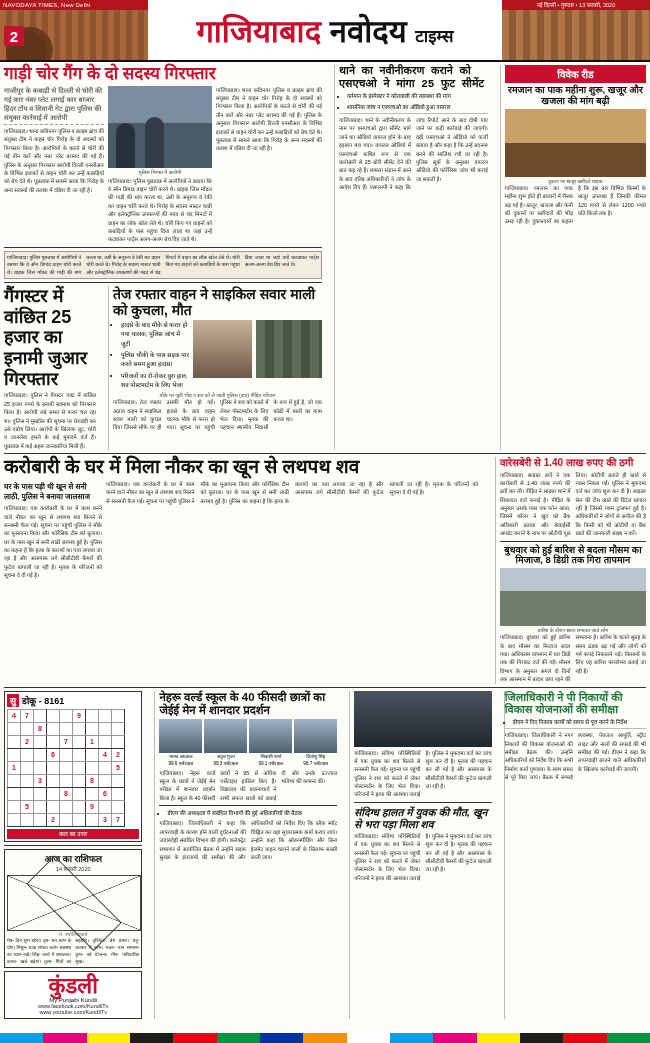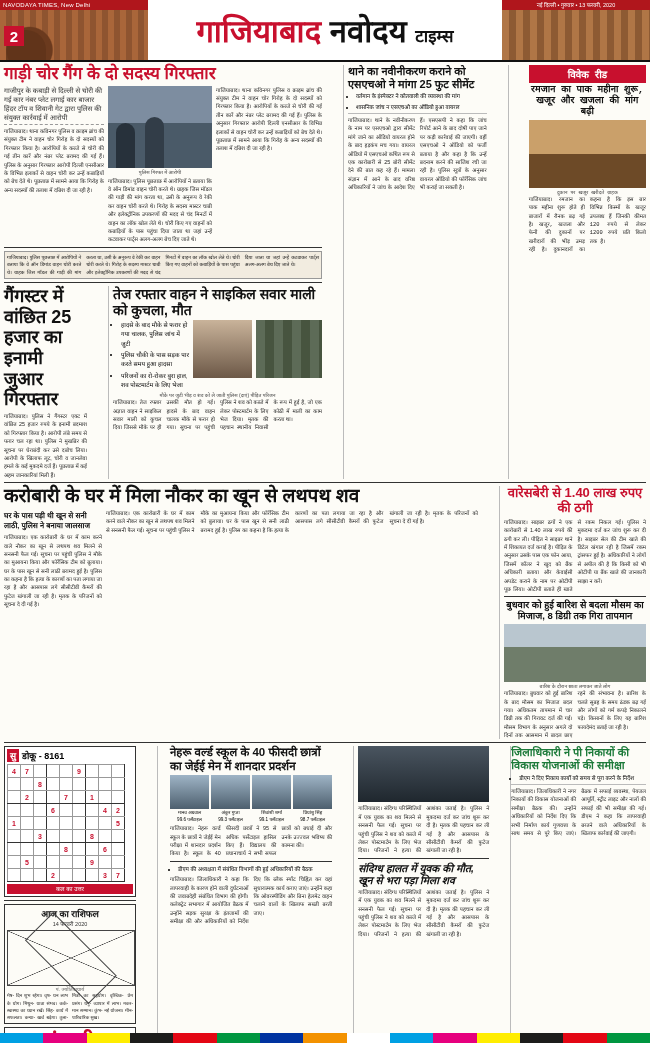--- a/index.html
+++ b/index.html
@@ -25,21 +25,21 @@
   .mh-right{position:absolute;right:0;top:0;width:148px;height:60px;background:linear-gradient(180deg,#7d4726,#c08a52);overflow:hidden;}
   .mh-right .bar{position:absolute;right:0;top:0;width:100%;height:10px;background:#b0161c;color:#fff;font-size:5.5px;line-height:10px;text-align:center;}
   .mh-right .photo{position:absolute;left:0;top:10px;width:100%;height:50px;
     background:repeating-linear-gradient(90deg,#b07646 0 7px,#8d5a33 7px 14px),linear-gradient(180deg,#d2a06a,#6e3f20);}
   .pagebadge{position:absolute;left:4px;top:26px;width:20px;height:20px;background:#c8102e;color:#fff;font-size:15px;font-weight:bold;display:flex;align-items:center;justify-content:center;z-index:5;}
 
   
   .content{position:relative;padding:3px 4px 0 4px;}
   .vr{border-left:1px solid #bbb;}
 
-  .row{display:flex;gap:21px;}
+  .row{display:flex;gap:12px;}
   .col{box-sizing:border-box;}
 
   h2.hl{margin:0 0 2px 0;font-size:17px;font-weight:bold;color:#111;line-height:1.1;}
   h2.hl.red{color:#c8102e;}
   h3.hl{margin:0 0 2px 0;font-size:18px;font-weight:bold;color:#111;line-height:1.15;}
   h4.hl{margin:0 0 2px 0;font-size:10px;font-weight:bold;color:#111;line-height:1.15;}
   .kicker{font-size:7px;color:#333;line-height:1.3;}
   .sub{font-size:7.5px;font-weight:bold;line-height:1.35;color:#111;margin:2px 0;}
   .body{font-size:5.4px;line-height:1.55;text-align:justify;color:#1a1a1a;}
   .cap{font-size:5px;color:#444;text-align:center;margin-top:1px;}
@@ -183,30 +183,30 @@
                 <div class="photo crowd" style="height:58px;"></div>
               </div>
             </div>
             <div class="cap">मौके पर जुटी भीड़ व शव को ले जाती पुलिस (दाएं) पीड़ित परिजन</div>
             <div class="body" style="column-count:4;column-gap:5px;">गाजियाबाद। तेज रफ्तार अज्ञात वाहन ने साइकिल सवार माली को कुचल दिया जिससे मौके पर ही उसकी मौत हो गई। हादसे के बाद वाहन चालक मौके से फरार हो गया। सूचना पर पहुंची पुलिस ने शव को कब्जे में लेकर पोस्टमार्टम के लिए भेज दिया। मृतक की पहचान स्थानीय निवासी के रूप में हुई है, जो एक कोठी में माली का काम करता था।</div>
           </div>
         </div>
       </div>
 
       <div class="col vr" style="width:160px;padding-left:4px;">
-        <h3 class="hl" style="font-size:11px;">थाने का नवीनीकरण कराने को एसएचओ ने मांगा 25 फुट सीमेंट</h3>
+        <h3 class="hl" style="font-size:11px;font-family:Liberation Mono, monospace;">थाने का नवीनीकरण कराने को एसएचओ ने मांगा 25 फुट सीमेंट</h3>
         <ul class="bullets" style="font-size:5.6px;">
           <li>वर्तमान के इंस्पेक्टर ने कोतवाली की व्यवस्था की मांग</li>
           <li>शासनिक जांच न एसएचओ का ऑडियो हुआ वायरल</li>
         </ul>
         <div class="thinbar"></div>
         <div class="body" style="column-count:2;column-gap:5px;">गाजियाबाद। थाने के नवीनीकरण के नाम पर एसएचओ द्वारा सीमेंट मांगे जाने का ऑडियो वायरल होने के बाद हड़कंप मच गया। वायरल ऑडियो में एसएचओ कथित रूप से एक कारोबारी से 25 बोरी सीमेंट देने की बात कह रहे हैं। मामला संज्ञान में आने के बाद वरिष्ठ अधिकारियों ने जांच के आदेश दिए हैं। एसएसपी ने कहा कि जांच रिपोर्ट आने के बाद दोषी पाए जाने पर कड़ी कार्रवाई की जाएगी। वहीं एसएचओ ने ऑडियो को फर्जी बताया है और कहा है कि उन्हें बदनाम करने की साजिश रची जा रही है। पुलिस सूत्रों के अनुसार वायरल ऑडियो की फोरेंसिक जांच भी कराई जा सकती है।</div>
       </div>
 
-      <div class="col vr" style="width:152px;padding-left:20px;font-family:Liberation Mono, monospace;">
+      <div class="col vr" style="width:152px;padding-left:4px;">
         <div class="boxhead">विवेक रीड</div>
         <h3 class="hl" style="font-size:9.5px;text-align:center;margin-top:2px;">रमजान का पाक महीना शुरू, खजूर और खजला की मांग बढ़ी</h3>
         <div class="photo shop" style="height:68px;margin-top:2px;"></div>
         <div class="cap">दुकान पर खजूर खरीदते ग्राहक</div>
         <div class="body" style="column-count:2;column-gap:5px;">गाजियाबाद। रमजान का पाक महीना शुरू होते ही बाजारों में रौनक बढ़ गई है। खजूर, खजला और फेनी की दुकानों पर खरीदारों की भीड़ उमड़ रही है। दुकानदारों का कहना है कि इस बार विभिन्न किस्मों के खजूर उपलब्ध हैं जिनकी कीमत 120 रुपये से लेकर 1200 रुपये प्रति किलो तक है।</div>
       </div>
     </div>
 
     <div class="rulebar"></div>
 
@@ -219,21 +219,21 @@
             <div class="sub">घर के पास पड़ी थी खून से सनी लाठी, पुलिस ने बनाया जालसाज</div>
             <div class="body">गाजियाबाद। एक कारोबारी के घर में काम करने वाले नौकर का खून से लथपथ शव मिलने से सनसनी फैल गई। सूचना पर पहुंची पुलिस ने मौके का मुआयना किया और फोरेंसिक टीम को बुलाया। घर के पास खून से सनी लाठी बरामद हुई है। पुलिस का कहना है कि हत्या के कारणों का पता लगाया जा रहा है और आसपास लगे सीसीटीवी कैमरों की फुटेज खंगाली जा रही है। मृतक के परिजनों को सूचना दे दी गई है।</div>
           </div>
           <div class="col" style="width:372px;">
             <div class="body" style="column-count:4;column-gap:6px;">गाजियाबाद। एक कारोबारी के घर में काम करने वाले नौकर का खून से लथपथ शव मिलने से सनसनी फैल गई। सूचना पर पहुंची पुलिस ने मौके का मुआयना किया और फोरेंसिक टीम को बुलाया। घर के पास खून से सनी लाठी बरामद हुई है। पुलिस का कहना है कि हत्या के कारणों का पता लगाया जा रहा है और आसपास लगे सीसीटीवी कैमरों की फुटेज खंगाली जा रही है। मृतक के परिजनों को सूचना दे दी गई है।</div>
           </div>
         </div>
       </div>
 
       <div class="col vr" style="width:152px;padding-left:4px;">
-        <h4 class="hl" style="color:#c8102e;font-size:13px;text-align:center;">वारेसबेरी से 1.40 लाख रुपए की ठगी</h4>
+        <h4 class="hl" style="color:#c8102e;font-size:10px;">वारेसबेरी से 1.40 लाख रुपए की ठगी</h4>
         <div class="body" style="column-count:2;column-gap:5px;">गाजियाबाद। साइबर ठगों ने एक कारोबारी से 1.40 लाख रुपये की ठगी कर ली। पीड़ित ने साइबर थाने में शिकायत दर्ज कराई है। पीड़ित के अनुसार उसके पास एक फोन आया, जिसमें कॉलर ने खुद को बैंक अधिकारी बताया और केवाईसी अपडेट कराने के नाम पर ओटीपी पूछ लिया। ओटीपी बताते ही खाते से रकम निकल गई। पुलिस ने मुकदमा दर्ज कर जांच शुरू कर दी है। साइबर सेल की टीम खाते की डिटेल खंगाल रही है जिसमें रकम ट्रांसफर हुई है। अधिकारियों ने लोगों से अपील की है कि किसी को भी ओटीपी या बैंक खाते की जानकारी साझा न करें।</div>
         <div class="rulebar"></div>
         <h4 class="hl" style="font-size:9.5px;text-align:center;">बुधवार को हुई बारिश से बदला मौसम का मिजाज, 8 डिग्री तक गिरा तापमान</h4>
         <div class="photo street" style="height:58px;margin-top:2px;"></div>
         <div class="cap">बारिश के दौरान छाता लगाकर जाते लोग</div>
         <div class="body" style="column-count:2;column-gap:5px;">गाजियाबाद। बुधवार को हुई बारिश के बाद मौसम का मिजाज बदल गया। अधिकतम तापमान में चार डिग्री तक की गिरावट दर्ज की गई। मौसम विभाग के अनुसार अगले दो दिनों तक आसमान में बादल छाए रहने की संभावना है। बारिश के चलते सुबह के समय ठंडक बढ़ गई और लोगों को गर्म कपड़े निकालने पड़े। किसानों के लिए यह बारिश फायदेमंद बताई जा रही है।</div>
       </div>
     </div>
 
     <div class="rulebar"></div>
@@ -367,21 +367,21 @@
         <div style="height:3px;"></div>
 
         <div class="ad">
           <div class="ad-logo">कुंडली</div>
           <div class="ad-sub">My Punjabi Kundli</div>
           <div class="ad-line">www.facebook.com/KundliTv</div>
           <div class="ad-line">www.youtube.com/KundliTv</div>
         </div>
       </div>
 
-      <div class="col vr" style="width:190px;padding-left:12px;">
+      <div class="col vr" style="width:190px;padding-left:4px;">
         <h3 class="hl" style="font-size:11.5px;">नेहरू वर्ल्ड स्कूल के 40 फीसदी छात्रों का जेईई मेन में शानदार प्रदर्शन</h3>
         <div class="stud" style="margin-top:2px;">
           <div class="s">
             <div class="ph"></div>
             <div class="nm">मानव अग्रवाल</div>
             <div class="nm">99.6 पर्सेंटाइल</div>
           </div>
           <div class="s">
             <div class="ph"></div>
             <div class="nm">अंकुर गुप्ता</div>

